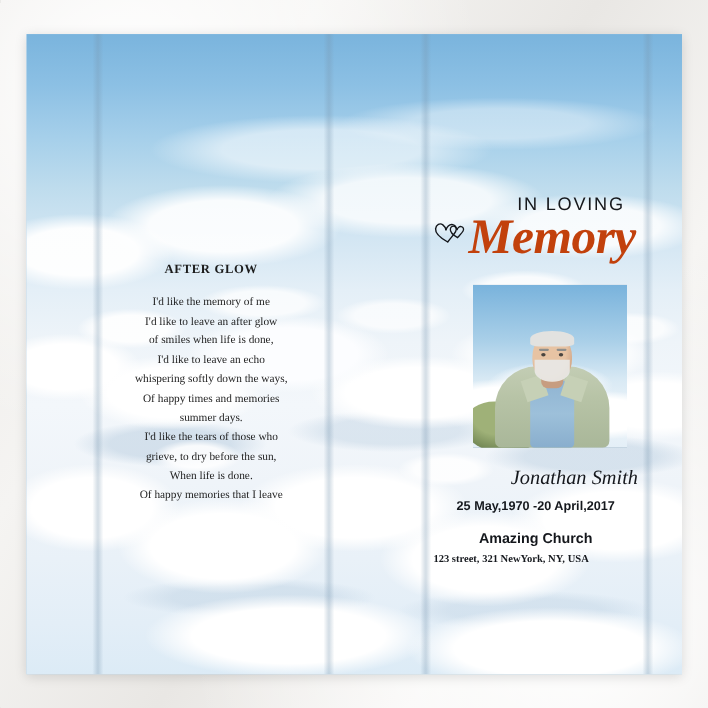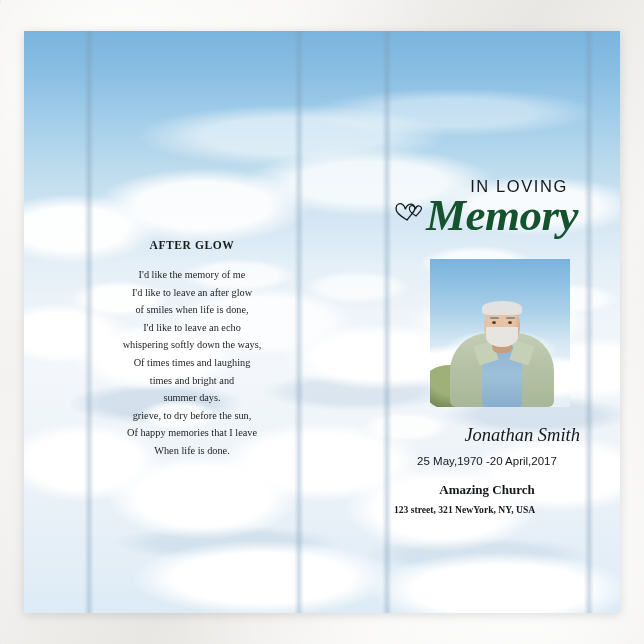--- a/index.html
+++ b/index.html
@@ -175,21 +175,21 @@
   }
   .t-memory {
     position: absolute;
     right: 2px;
     top: 22px;
     font-family: "Liberation Serif", serif;
     font-style: italic;
     font-weight: bold;
     font-size: 45px;
     line-height: 45px;
-    color: #14532d;
+    color: #c2410c;
     letter-spacing: -.5px;
   }
   .hearts-icon {
     position: absolute;
     left: 0;
     top: 28px;
   }
 
   #photo {
     position: relative;
@@ -278,28 +278,28 @@
     text-align: right;
     font-family: "Liberation Serif", serif;
     font-style: italic;
     font-size: 18.5px;
     color: #15181d;
   }
   #dates {
     margin-top: 9px;
     text-align: center;
     font-family: "Liberation Sans", sans-serif;
-    font-weight: normal;
+    font-weight: bold;
     font-size: 11.5px;
     color: #15181d;
   }
   #church {
     margin-top: 15px;
     text-align: center;
-    font-family: Liberation Serif, serif;
+    font-family: Liberation Sans, sans-serif;
     font-weight: bold;
     font-size: 13px;
     color: #14171c;
   }
   #address {
     margin-top: 6px;
     text-align: left;
     font-family: "Liberation Serif", serif;
     font-weight: bold;
     font-size: 9.6px;
@@ -326,26 +326,26 @@
   <div class="fold f4"></div>
 
   <div id="poem-panel">
     <div id="poem-title">AFTER GLOW</div>
     <div id="poem-body">
       <div>I'd like the memory of me</div>
       <div>I'd like to leave an after glow</div>
       <div>of smiles when life is done,</div>
       <div>I'd like to leave an echo</div>
       <div>whispering softly down the ways,</div>
-      <div>Of times times and laughing</div>
-      <div>times and bright and</div>
+      <div>Of happy times and memories</div>
       <div>summer days.</div>
+      <div>I'd like the tears of those who</div>
       <div>grieve, to dry before the sun,</div>
+      <div>When life is done.</div>
       <div>Of happy memories that I leave</div>
-      <div>When life is done.</div>
     </div>
   </div>
 
   <div id="cover">
 
     <div id="title-block">
       <span class="hearts-icon">
         <svg width="34" height="26" viewBox="0 0 34 26" aria-hidden="true">
           <path d="M13 21 C6 17 1.5 13.5 2 9 C2.4 5 6 3.5 8.6 5.4 C10.4 6.7 11.2 8.6 11.4 10.4 C12 7.5 14.4 4.6 17.6 5.2 C20.6 5.8 21.6 9 20.2 11.6 C18.8 14.3 15.6 17.4 13 21 Z" fill="none" stroke="#14171c" stroke-width="1.3"></path>
           <path d="M22 17 C17.5 14.4 15 12 15.4 9.2 C15.7 6.8 18 5.9 19.7 7.1 C20.8 7.9 21.3 9.1 21.5 10.2 C21.9 8.4 23.4 6.6 25.4 7 C27.3 7.4 27.9 9.4 27 11 C26.1 12.7 24 14.7 22 17 Z" fill="none" stroke="#14171c" stroke-width="1.2"></path>

